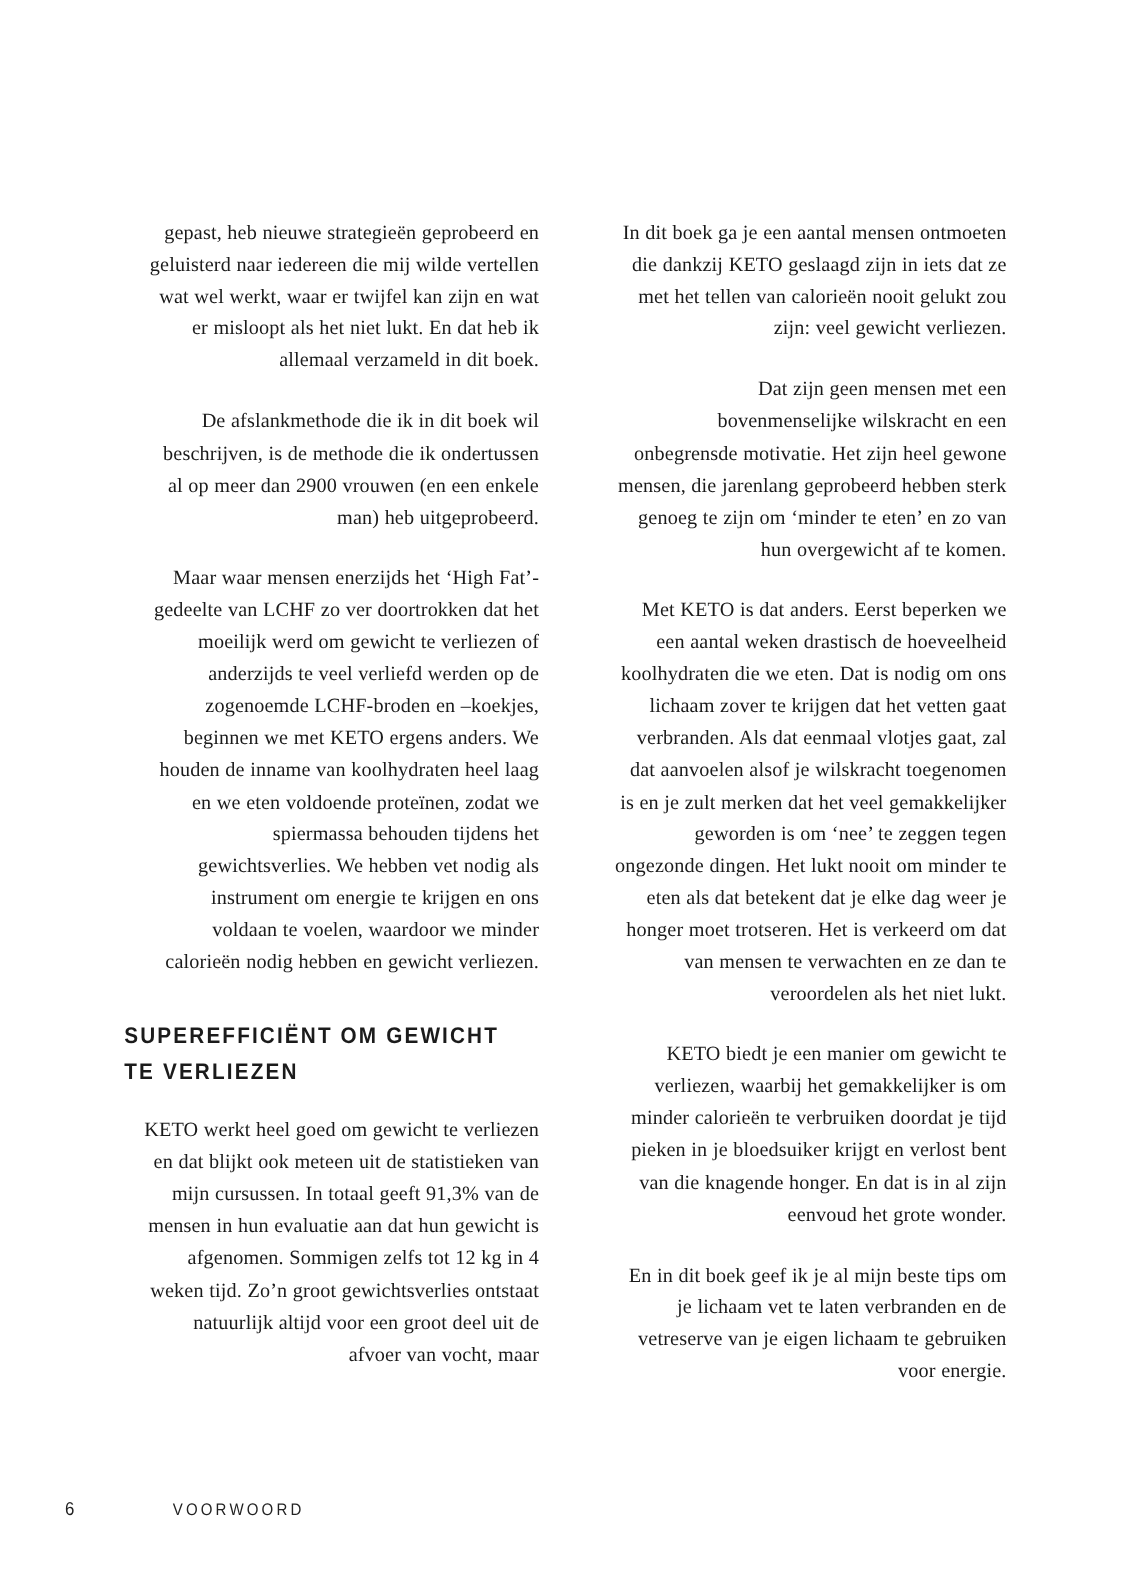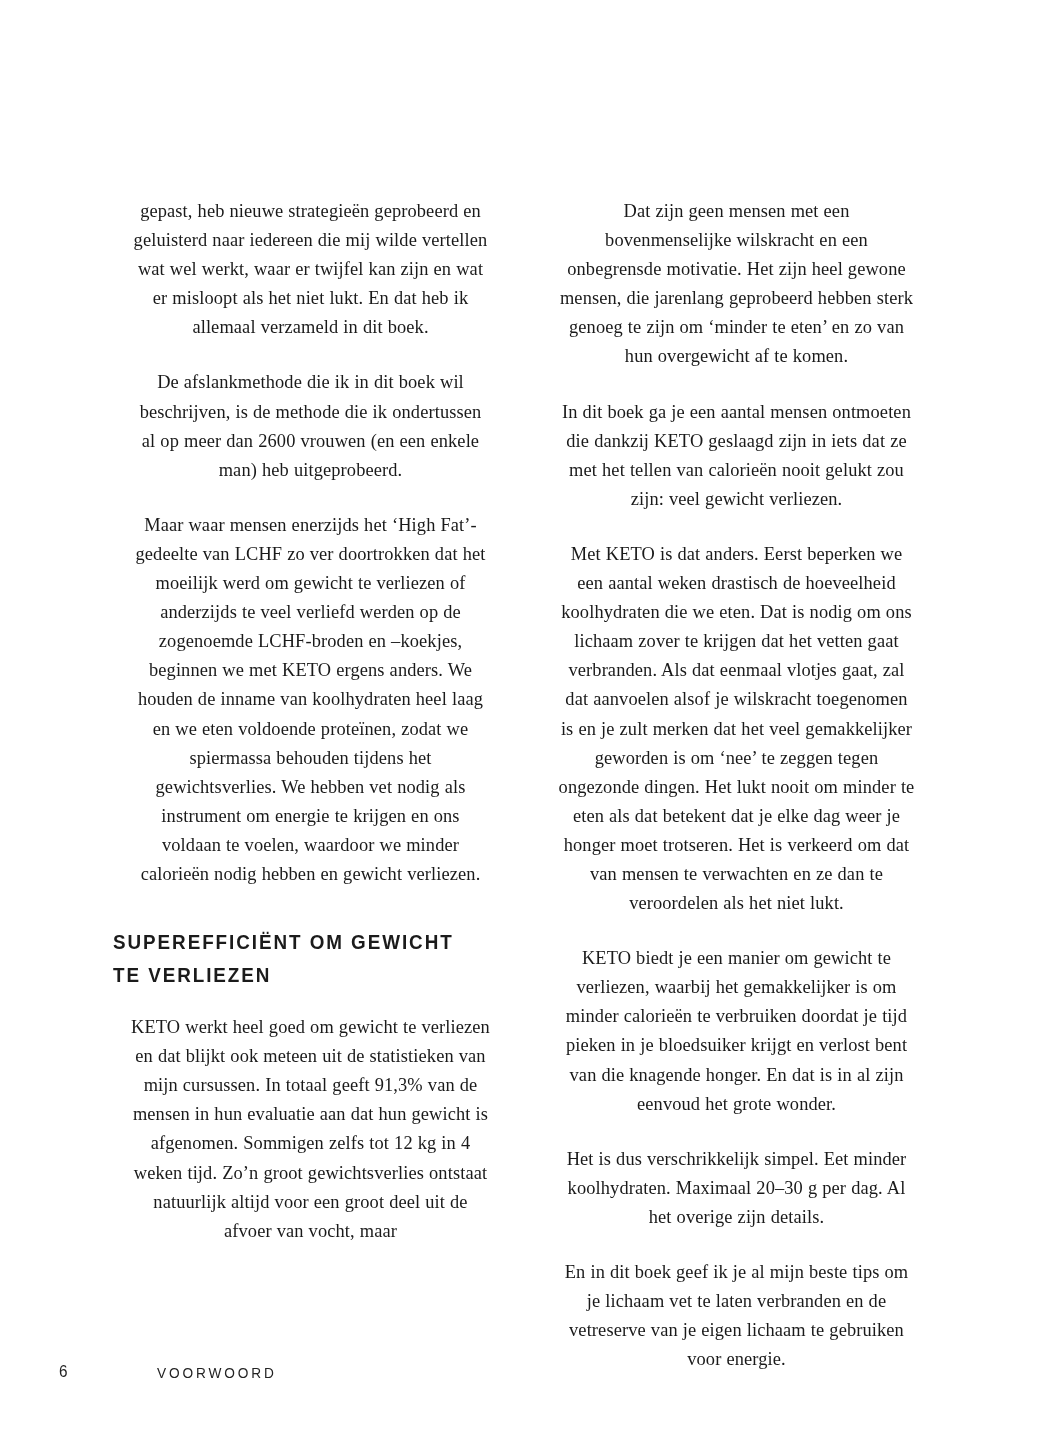--- a/index.html
+++ b/index.html
@@ -39,21 +39,21 @@
   .column.right {
     width: 375px;
   }
 
   p.body-par {
     margin: 0 0 26px 18px;
     font-family: "Liberation Serif", serif;
     font-size: 18.4px;
     line-height: 29.1px;
     color: #1a1a1a;
-    text-align: center;
+    text-align: right;
     letter-spacing: 0.12px;
     word-spacing: 0.3px;
     -webkit-font-smoothing: antialiased;
   }
 
   p.body-par:last-child {
     margin-bottom: 0;
   }
 
   
@@ -107,35 +107,34 @@
 </style>
 </head>
 <body>
 
 <div class="page">
 
   <div class="columns">
 
     <div class="column left">
       <p class="body-par">gepast, heb nieuwe strategieën geprobeerd en geluisterd naar iedereen die mij wilde vertellen wat wel werkt, waar er twijfel kan zijn en wat er misloopt als het niet lukt. En dat heb ik allemaal verzameld in dit boek.</p>
-      <p class="body-par">De afslankmethode die ik in dit boek wil beschrijven, is de methode die ik ondertussen al op meer dan 2600 vrouwen (en een enkele man) heb uitgeprobeerd.</p>
+      <p class="body-par">De afslankmethode die ik in dit boek wil beschrijven, is de methode die ik ondertussen al op meer dan 2900 vrouwen (en een enkele man) heb uitgeprobeerd.</p>
       <p class="body-par">Maar waar mensen enerzijds het ‘High Fat’-gedeelte van LCHF zo ver doortrokken dat het moeilijk werd om gewicht te verliezen of anderzijds te veel verliefd werden op de zogenoemde LCHF-broden en –koekjes, beginnen we met KETO ergens anders. We houden de inname van koolhydraten heel laag en we eten voldoende proteïnen, zodat we spiermassa behouden tijdens het gewichtsverlies. We hebben vet nodig als instrument om energie te krijgen en ons voldaan te voelen, waardoor we minder calorieën nodig hebben en gewicht verliezen.</p>
 
       <h2 class="section-heading">SUPEREFFICIËNT OM GEWICHT
 TE VERLIEZEN</h2>
 
       <p class="body-par">KETO werkt heel goed om gewicht te verliezen en dat blijkt ook meteen uit de statistieken van mijn cursussen. In totaal geeft 91,3% van de mensen in hun evaluatie aan dat hun gewicht is afgenomen. Sommigen zelfs tot 12 kg in 4 weken tijd. Zo’n groot gewichtsverlies ontstaat natuurlijk altijd voor een groot deel uit de afvoer van vocht, maar</p>
     </div>
 
     <div class="column right">
+      <p class="body-par">In dit boek ga je een aantal mensen ontmoeten die dankzij KETO geslaagd zijn in iets dat ze met het tellen van calorieën nooit gelukt zou zijn: veel gewicht verliezen.</p>
       <p class="body-par">Dat zijn geen mensen met een bovenmenselijke wilskracht en een onbegrensde motivatie. Het zijn heel gewone mensen, die jarenlang geprobeerd hebben sterk genoeg te zijn om ‘minder te eten’ en zo van hun overgewicht af te komen.</p>
-      <p class="body-par">In dit boek ga je een aantal mensen ontmoeten die dankzij KETO geslaagd zijn in iets dat ze met het tellen van calorieën nooit gelukt zou zijn: veel gewicht verliezen.</p>
       <p class="body-par">Met KETO is dat anders. Eerst beperken we een aantal weken drastisch de hoeveelheid koolhydraten die we eten. Dat is nodig om ons lichaam zover te krijgen dat het vetten gaat verbranden. Als dat eenmaal vlotjes gaat, zal dat aanvoelen alsof je wilskracht toegenomen is en je zult merken dat het veel gemakkelijker geworden is om ‘nee’ te zeggen tegen ongezonde dingen. Het lukt nooit om minder te eten als dat betekent dat je elke dag weer je honger moet trotseren. Het is verkeerd om dat van mensen te verwachten en ze dan te veroordelen als het niet lukt.</p>
       <p class="body-par">KETO biedt je een manier om gewicht te verliezen, waarbij het gemakkelijker is om minder calorieën te verbruiken doordat je tijd pieken in je bloedsuiker krijgt en verlost bent van die knagende honger. En dat is in al zijn eenvoud het grote wonder.</p>
-      <p class="body-par">Het is dus verschrikkelijk simpel. Eet minder koolhydraten. Maximaal 20–30 g per dag. Al het overige zijn details.</p>
       <p class="body-par">En in dit boek geef ik je al mijn beste tips om je lichaam vet te laten verbranden en de vetreserve van je eigen lichaam te gebruiken voor energie.</p>
     </div>
 
   </div>
 
   <div class="footer">
     <span class="folio">6</span>
     <span class="running-head">VOORWOORD</span>
   </div>
 

